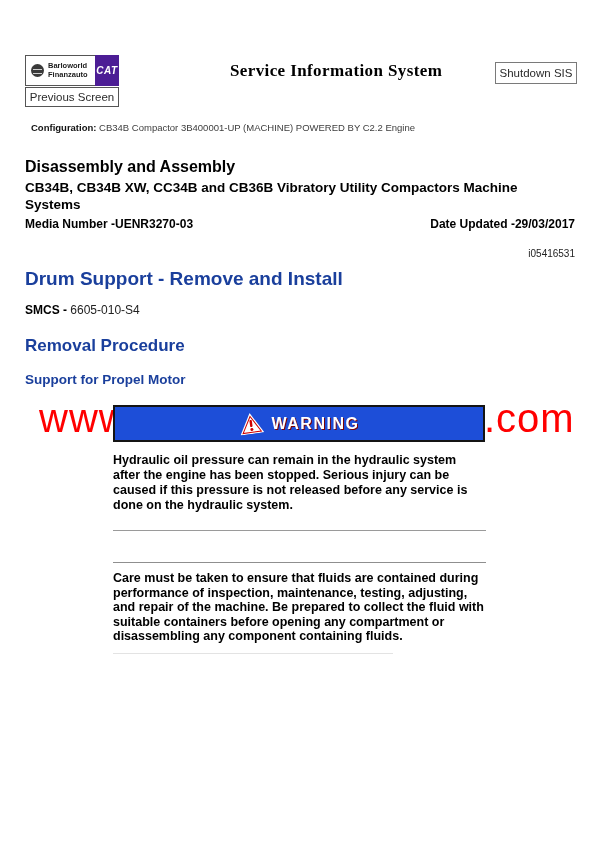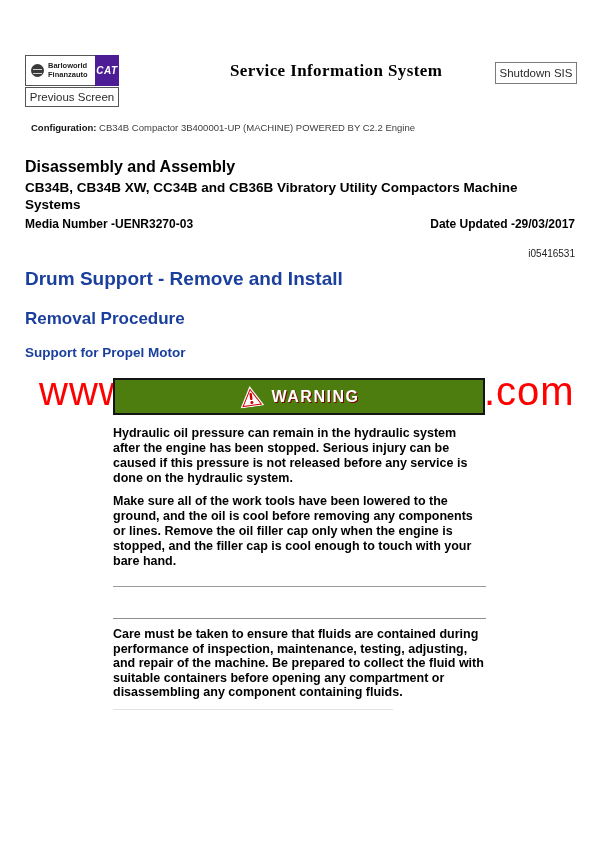--- a/index.html
+++ b/index.html
@@ -52,21 +52,21 @@
   .h-blue-l { color:#1a3f9c; font-weight:bold; font-size:17px; margin-top:19px; }
   .h-blue-m { color:#1a3f9c; font-weight:bold; font-size:13.5px; margin-top:16px; }
 
   
   .banner-zone { position:relative; height:44px; margin-top:15px; }
   .wm { position:absolute; top:-6px; font-size:40px; color:#ff0000; font-weight:400;
     letter-spacing:1px; z-index:1; line-height:44px; }
   .wm-left { left:14px; }
   .wm-right { left:459px; }
   .warning-banner { position:absolute; left:88px; top:3px; width:372px; height:37px;
-    background:#4d7c0f; border:2px solid #141414; z-index:2;
+    background:#1d4ed8; border:2px solid #141414; z-index:2;
     display:flex; align-items:center; justify-content:center; gap:9px; }
   .warning-label { color:#fff; font-weight:bold; font-size:16px; letter-spacing:1.5px;
     text-shadow:1px 1px 0 #7e0000; }
   .warn-icon { width:24px; height:21px; transform:rotate(-8deg); }
 
   
   .body-col { margin-left:88px; width:373px; font-size:12.5px; font-weight:bold;
     line-height:15px; }
   .body-col p { margin-top:8px; }
   .body-col p:first-child { margin-top:7px; }
@@ -107,40 +107,43 @@
   <div class="doc-title">Disassembly and Assembly</div>
   <div class="doc-subtitle">CB34B, CB34B XW, CC34B and CB36B Vibratory Utility Compactors Machine Systems</div>
   <div class="media-row">
     <span class="m-left">Media Number -UENR3270-03</span>
     <span class="m-right">Date Updated -29/03/2017</span>
   </div>
 
   <div class="doc-id">i05416531</div>
 
   <div class="h-blue-xl">Drum Support - Remove and Install</div>
+  <div class="smcs-line">
+    <span class="lbl">SMCS -</span>
+    <span>6605-010-S4</span>
+  </div>
   <div class="h-blue-l">Removal Procedure</div>
   <div class="h-blue-m">Support for Propel Motor</div>
 
   <div class="banner-zone">
     <span class="wm wm-left">www</span>
     <span class="wm wm-right">.com</span>
     <div class="warning-banner">
       <svg class="warn-icon" viewBox="0 0 24 21">
         <polygon points="12,0 24,21 0,21" fill="#ffffff"></polygon>
         <polygon points="12,3.4 21.2,19.4 2.8,19.4" fill="#ffffff" stroke="#d00000" stroke-width="1"></polygon>
         <rect x="10.8" y="7" width="2.4" height="7" rx="1" fill="#d00000"></rect>
         <circle cx="12" cy="16.6" r="1.5" fill="#d00000"></circle>
       </svg>
       <span class="warning-label">WARNING</span>
     </div>
   </div>
 
   <div class="body-col">
     <p>Hydraulic oil pressure can remain in the hydraulic system after the engine has been stopped. Serious injury can be caused if this pressure is not released before any service is done on the hydraulic system.</p>
-    <p>Make sure all of the work tools have been lowered to the ground, and the oil is cool before removing any components or lines. Remove the oil filler cap only when the engine is stopped, and the filler cap is cool enough to touch with your bare hand.</p>
 
     <hr class="rule">
 
     <hr class="notice-rule">
     <p class="notice-body">Care must be taken to ensure that fluids are contained during performance of inspection, maintenance, testing, adjusting, and repair of the machine. Be prepared to collect the fluid with suitable containers before opening any compartment or disassembling any component containing fluids.</p>
     <hr class="faint-rule">
   </div>
 
 </div>
 

